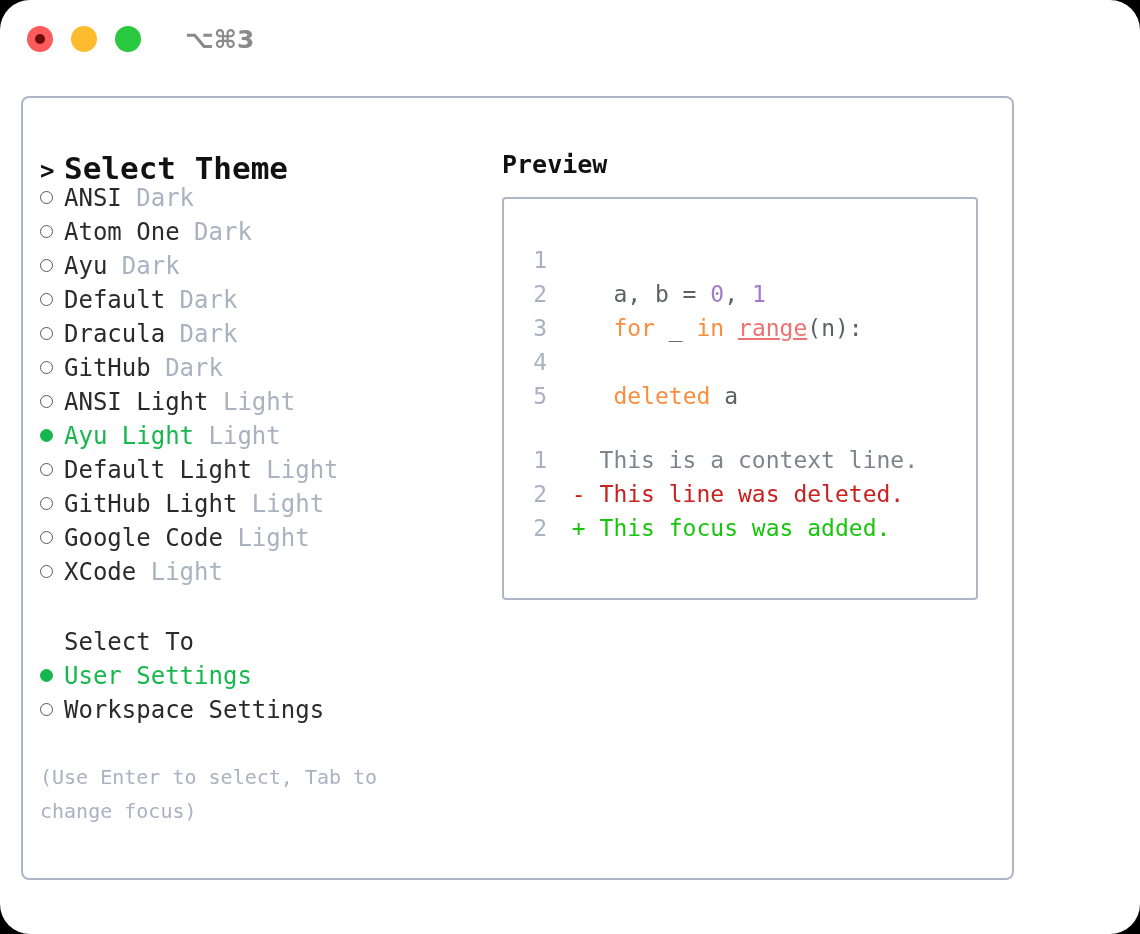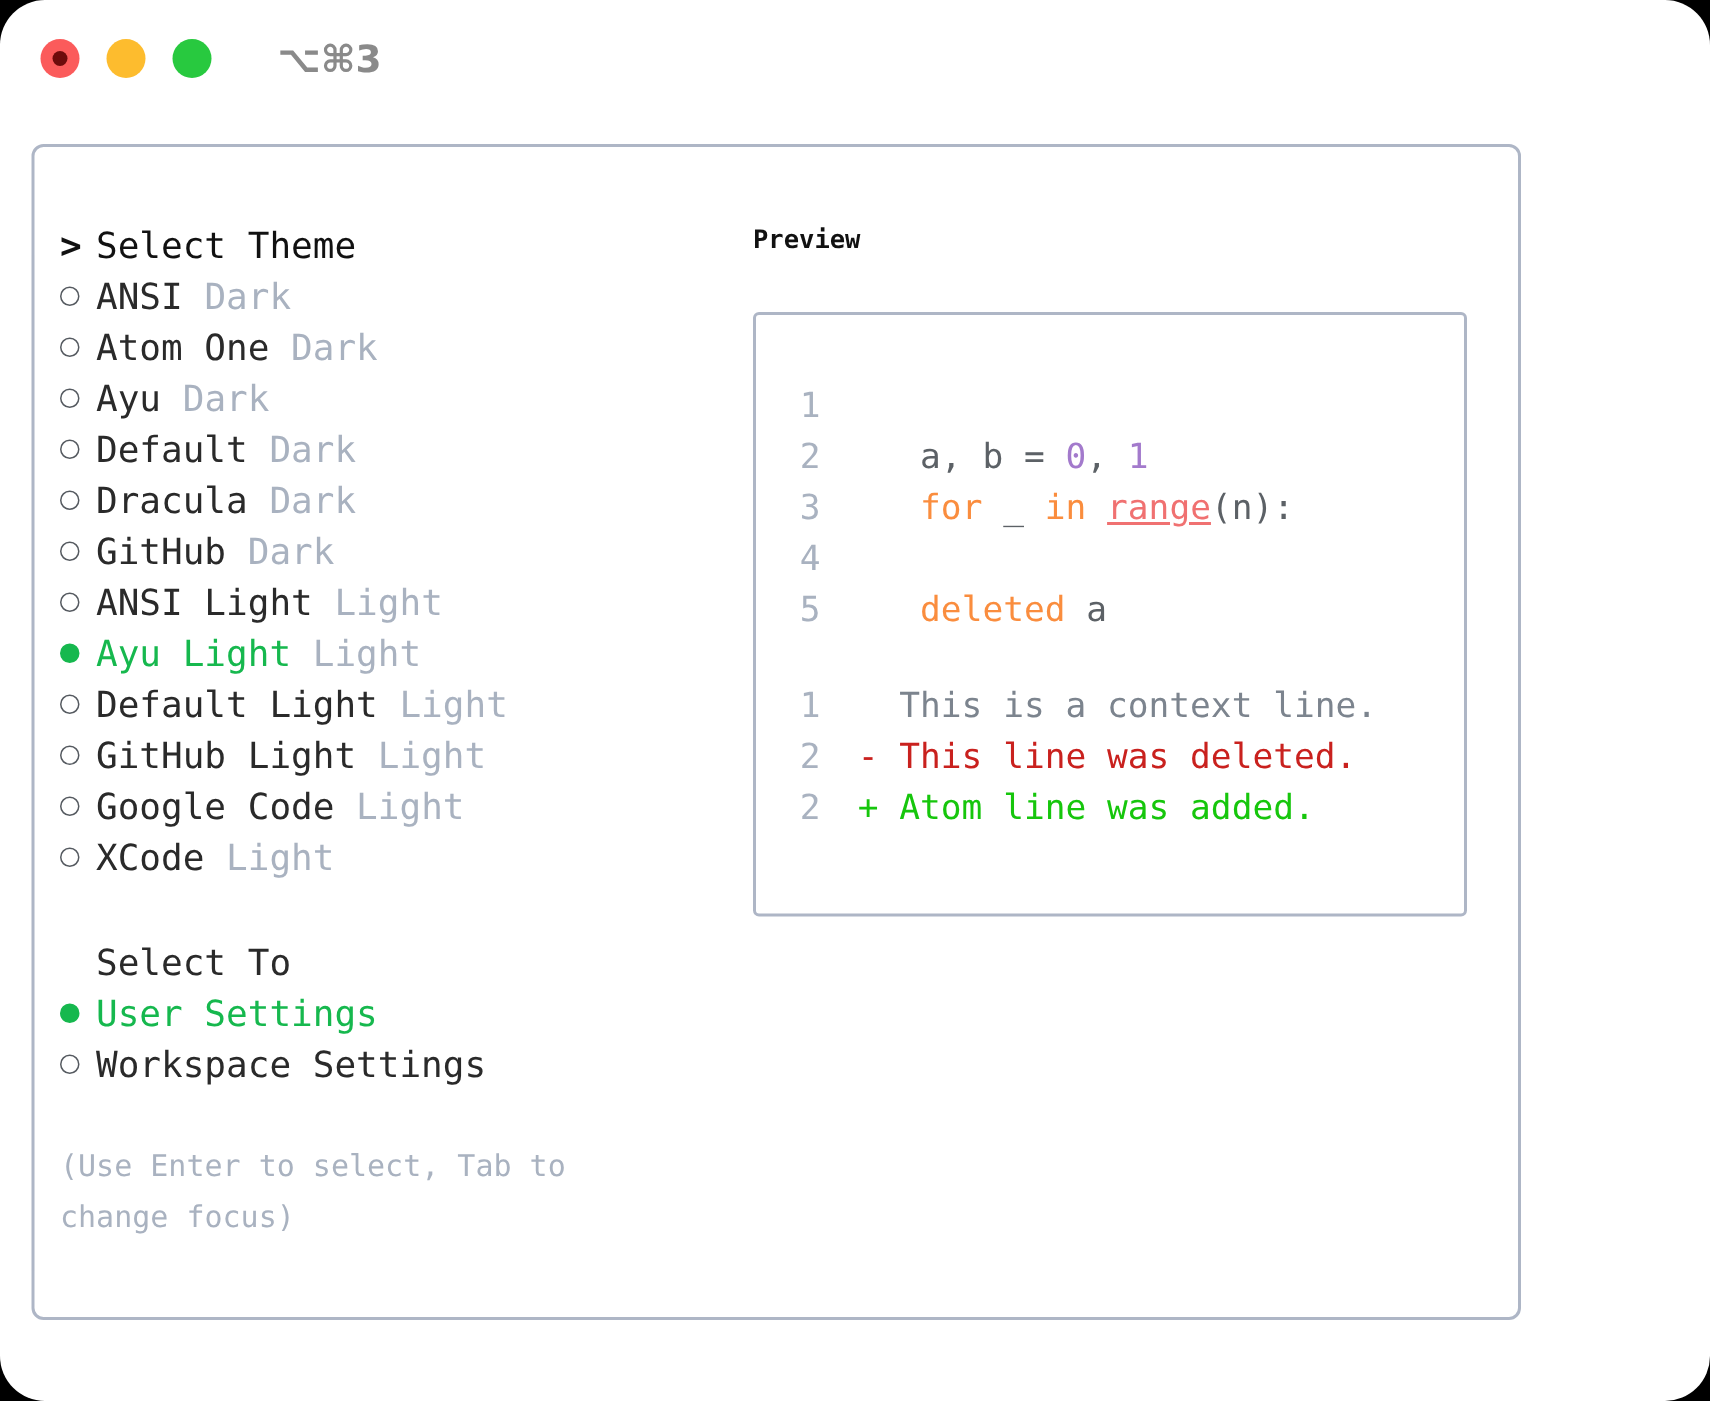--- a/index.html
+++ b/index.html
@@ -80,21 +80,21 @@
   .bullet-hollow, .bullet-filled {
     display:inline-block;
     width:13px; height:13px;
     border-radius:50%;
     position:relative;
     top:-2px;
   }
   .bullet-hollow { border:1.8px solid #555a60; background:transparent; }
   .bullet-filled { background:#16B84E; border:1.8px solid #16B84E; }
 
-  .row-title { font-weight:normal; color:#111111; font-size:24px; }
+  .row-title { font-weight:bold; color:#111111; font-size:31px; }
   .label { color:#2A2A2A; }
   .label.sel { color:#16B84E; }
   .variant { color:#A9B2C0; }
   .section-head { color:#2A2A2A; }
   .spacer-md { height:36px; }
 
   .hint {
     margin-top:30px;
     font-size:20px;
     color:#A9B2C0;
@@ -103,24 +103,24 @@
     white-space:pre-wrap;
   }
 
   
   .right {
     position:absolute;
     left:479px; top:52px;
     width:490px;
   }
   .preview-title {
-    font-size:17px;
+    font-size:25px;
     font-weight:bold;
     color:#111111;
-    margin-bottom:38px;
+    margin-bottom:18px;
   }
   .preview-box {
     width:476px;
     height:403px;
     border:2px solid #AEB6C6;
     border-radius:4px;
     background:#ffffff;
     padding-top:44px;
   }
   .code-line {
@@ -209,19 +209,19 @@
             <div class="code-line"><span class="ln">1</span></div>
             <div class="code-line"><span class="ln">2</span><span><span class="code">    a, b = </span><span class="tok-num">0</span><span class="code">, </span><span class="tok-num">1</span></span></div>
             <div class="code-line"><span class="ln">3</span><span><span class="code">    </span><span class="tok-kw">for</span><span class="code"> _ </span><span class="tok-kw">in</span><span class="code"> </span><span class="tok-bi">range</span><span class="tok-pun">(n):</span></span></div>
             <div class="code-line"><span class="ln">4</span></div>
             <div class="code-line"><span class="ln">5</span><span><span class="code">    </span><span class="tok-kw">deleted</span><span class="code"> a</span></span></div>
           </div>
         <div class="blank-line"></div>
         <div id="diff-block">
             <div class="code-line"><span class="ln">1</span><span class="diff-ctx">   This is a context line.</span></div>
             <div class="code-line"><span class="ln">2</span><span class="diff-del"> - This line was deleted.</span></div>
-            <div class="code-line"><span class="ln">2</span><span class="diff-add"> + Atom line was added.</span></div>
+            <div class="code-line"><span class="ln">2</span><span class="diff-add"> + This focus was added.</span></div>
           </div>
       </div>
     </div>
 
   </div>
 </div>
 
 </body></html>

